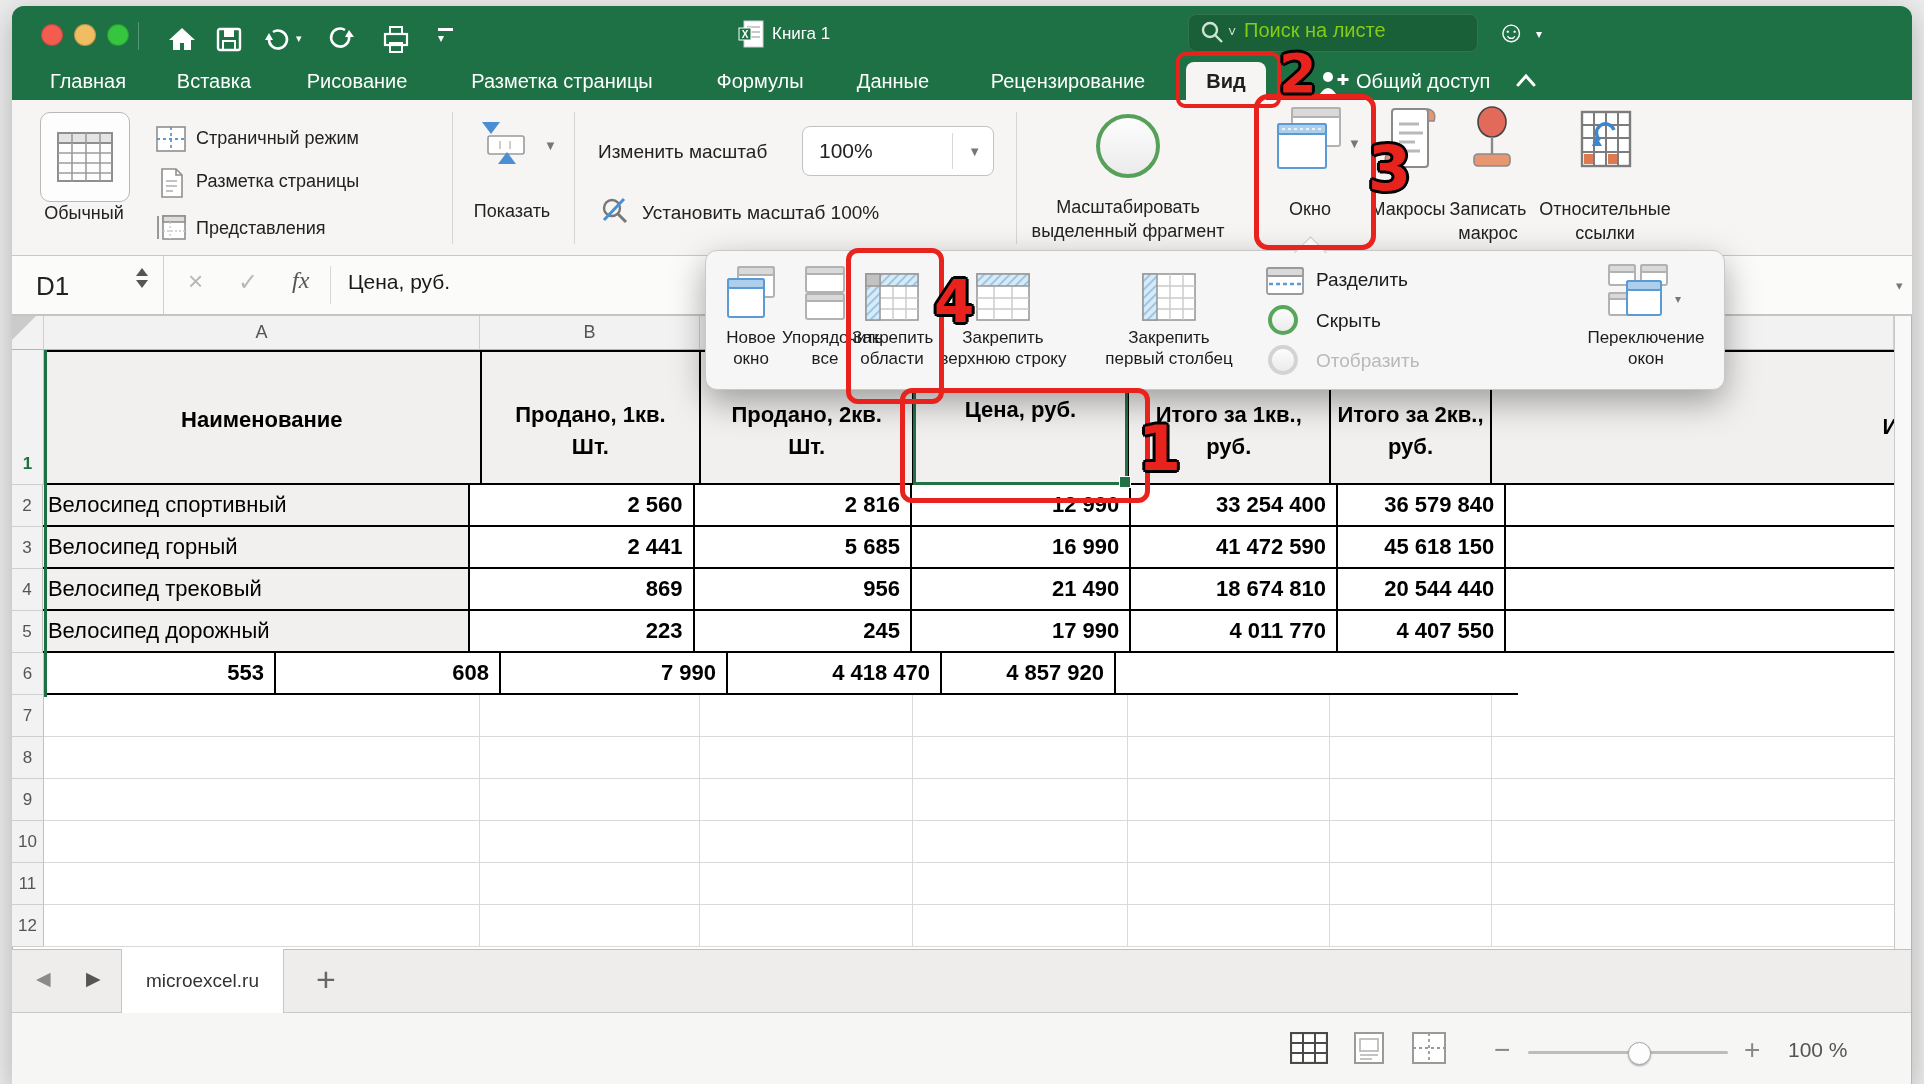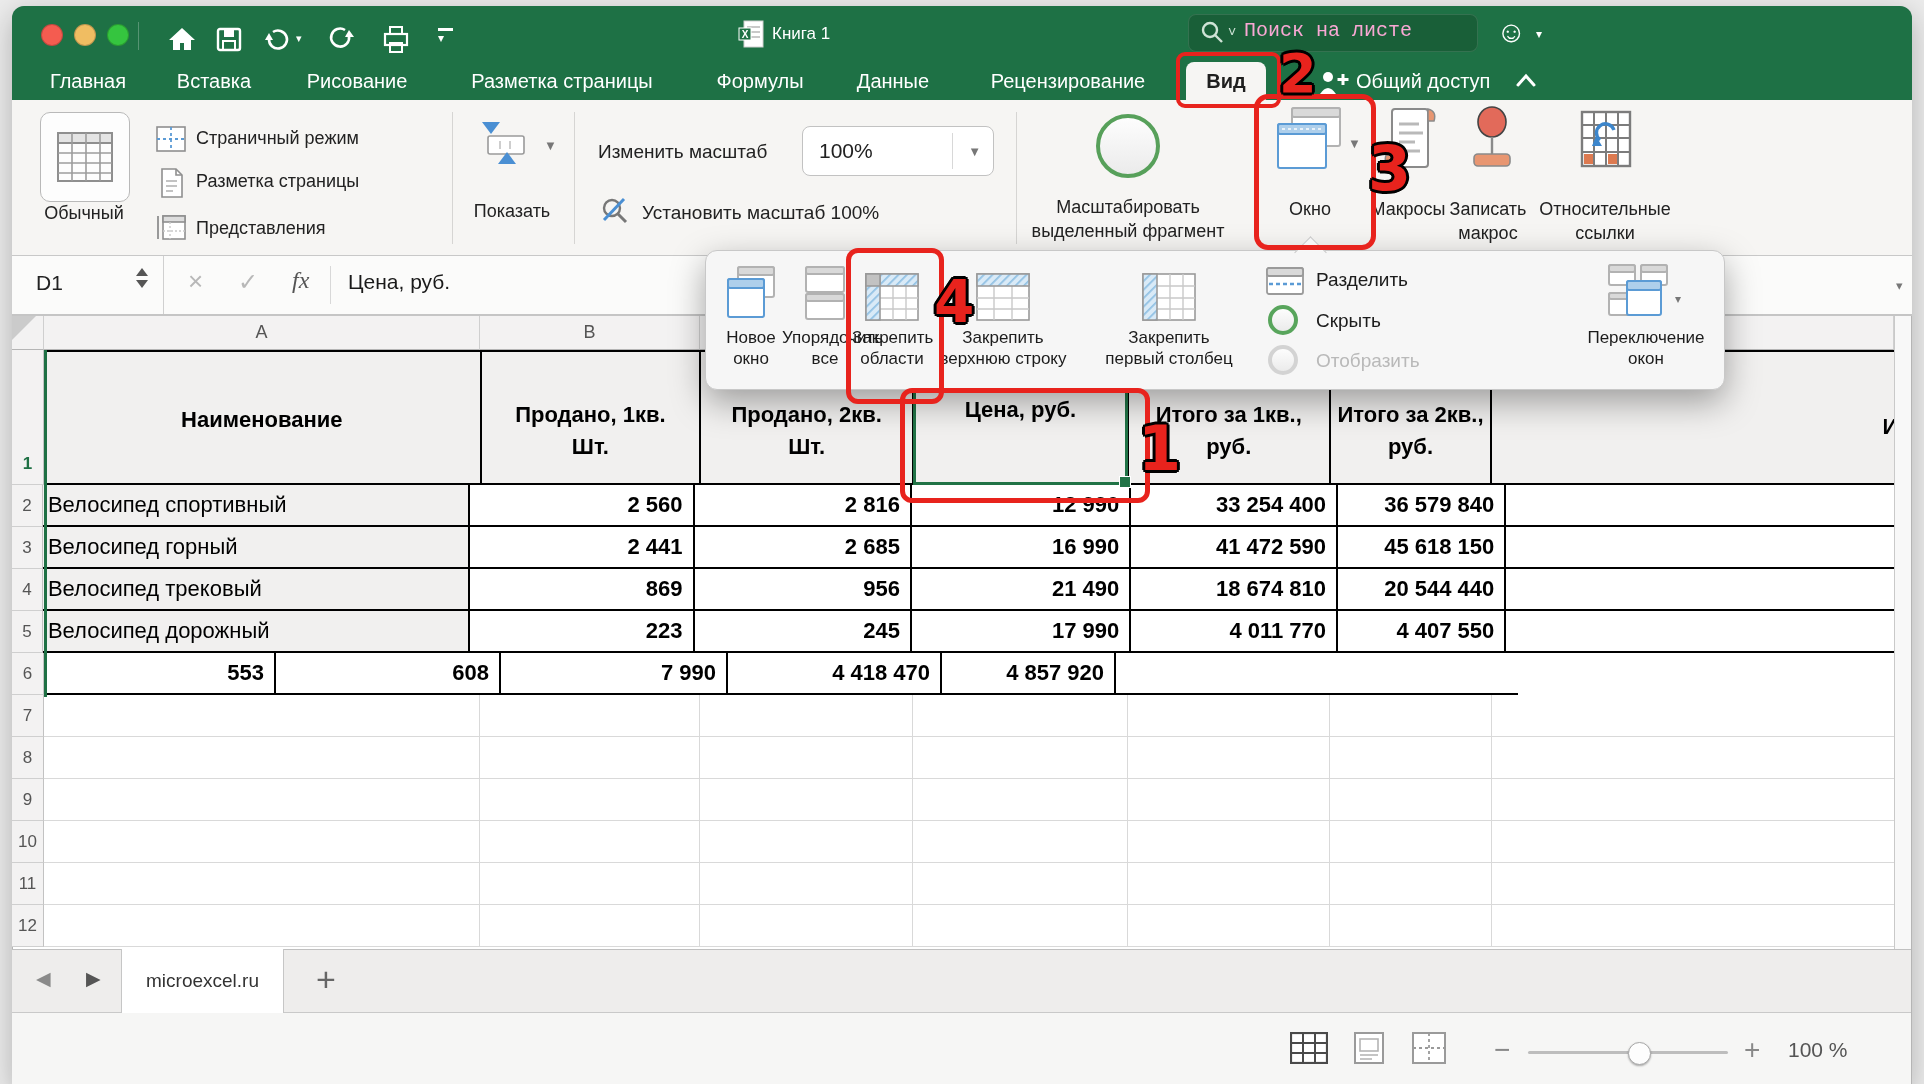--- a/index.html
+++ b/index.html
@@ -129,21 +129,21 @@
   <div class="abs" style="left:772px;top:20px;height:28px;display:flex;align-items:center;color:#fff;font-size:17px;font-weight:500;">Книга 1</div>
 
   <div class="abs" style="left:1188px;top:14px;width:290px;height:38px;background:#195f38;border-radius:8px;box-shadow:inset 0 0 0 1px rgba(255,255,255,.12);">
     <span class="abs" style="left:12px;top:6px;">
       <svg class="svgicon" width="26" height="26" viewBox="0 0 26 26">
           <circle cx="10" cy="10" r="7" fill="none" stroke="#cfe3d6" stroke-width="2.4"></circle>
           <line x1="15" y1="15" x2="22" y2="22" stroke="#cfe3d6" stroke-width="2.4"></line>
         </svg>
     </span>
     <span class="abs" style="left:40px;top:10px;color:#cfe3d6;font-size:14px;">˅</span>
-    <span class="abs" style="left:56px;top:5px;color:#f9a8d4;font-size:20px;font-family:Liberation Mono, monospace;">Поиск на листе</span>
+    <span class="abs" style="left:56px;top:5px;color:#84cc16;font-size:20px;">Поиск на листе</span>
   </div>
   <div class="abs" style="left:1496px;top:15px;color:#fff;font-size:30px;line-height:34px;">☺</div>
   <div class="abs" style="left:1536px;top:27px;color:#fff;font-size:12px;">▾</div>
 
   <div class="tabtext" style="left:38px;top:62px;width:100px;">Главная</div>
   <div class="tabtext" style="left:164px;top:62px;width:100px;">Вставка</div>
   <div class="tabtext" style="left:297px;top:62px;width:120px;">Рисование</div>
   <div class="tabtext" style="left:452px;top:62px;width:220px;">Разметка страницы</div>
   <div class="tabtext" style="left:700px;top:62px;width:120px;">Формулы</div>
   <div class="tabtext" style="left:843px;top:62px;width:100px;">Данные</div>
@@ -299,21 +299,21 @@
         <polygon points="18,28 24,38 14,38" fill="#3c86cc"></polygon>
         <rect x="6" y="46" width="9" height="10" fill="#dd7a50"></rect>
         <rect x="30" y="46" width="9" height="10" fill="#dd7a50"></rect>
       </svg>
   </span>
   <div class="rlabelc" style="left:1517px;top:199px;width:176px;">Относительные</div>
   <div class="rlabelc" style="left:1517px;top:223px;width:176px;">ссылки</div>
 
   <div id="fbar"></div>
   <div class="abs" style="left:12px;top:256px;width:152px;height:58px;border-right:1px solid #d0d0d0;box-sizing:border-box;">
-    <span class="abs" style="left:24px;top:15px;font-size:21px;color:#222;">D1</span>
+    <span class="abs" style="left:24px;top:15px;font-size:26px;color:#222;">D1</span>
     <span class="abs" style="left:124px;top:12px;">
       <span class="updn" style="display:block;border-bottom:8px solid #555;margin-bottom:4px;"></span>
       <span class="updn" style="display:block;border-top:8px solid #555;"></span>
     </span>
   </div>
   <span class="abs" style="left:188px;top:266px;color:#b8b8b8;font-size:26px;">×</span>
   <span class="abs" style="left:238px;top:268px;color:#b8b8b8;font-size:24px;">✓</span>
   <span class="abs" style="left:292px;top:267px;color:#555;font-size:24px;font-style:italic;font-family:'Liberation Serif','DejaVu Serif',serif;">fx</span>
   <span class="abs" style="left:330px;top:266px;width:1px;height:38px;background:#d8d8d8;"></span>
   <span class="abs" style="left:348px;top:270px;font-size:21px;color:#1a1a1a;">Цена, руб.</span>
@@ -368,21 +368,21 @@
       <div class="num wC k">2 816</div>
       <div class="num wD k">12 990</div>
       <div class="num wE k">33 254 400</div>
       <div class="num wF k">36 579 840</div>
       <div class="c wG gcell"></div>
     </div>
     <div class="row h42">
       <div class="rh w0">3</div>
       <div class="nm wA k">Велосипед горный</div>
       <div class="num wB k">2 441</div>
-      <div class="num wC k">2 685</div>
+      <div class="num wC k">5 685</div>
       <div class="num wD k">16 990</div>
       <div class="num wE k">41 472 590</div>
       <div class="num wF k">45 618 150</div>
       <div class="c wG gcell"></div>
     </div>
     <div class="row h42">
       <div class="rh w0">4</div>
       <div class="nm wA k">Велосипед трековый</div>
       <div class="num wB k">869</div>
       <div class="num wC k">956</div>

